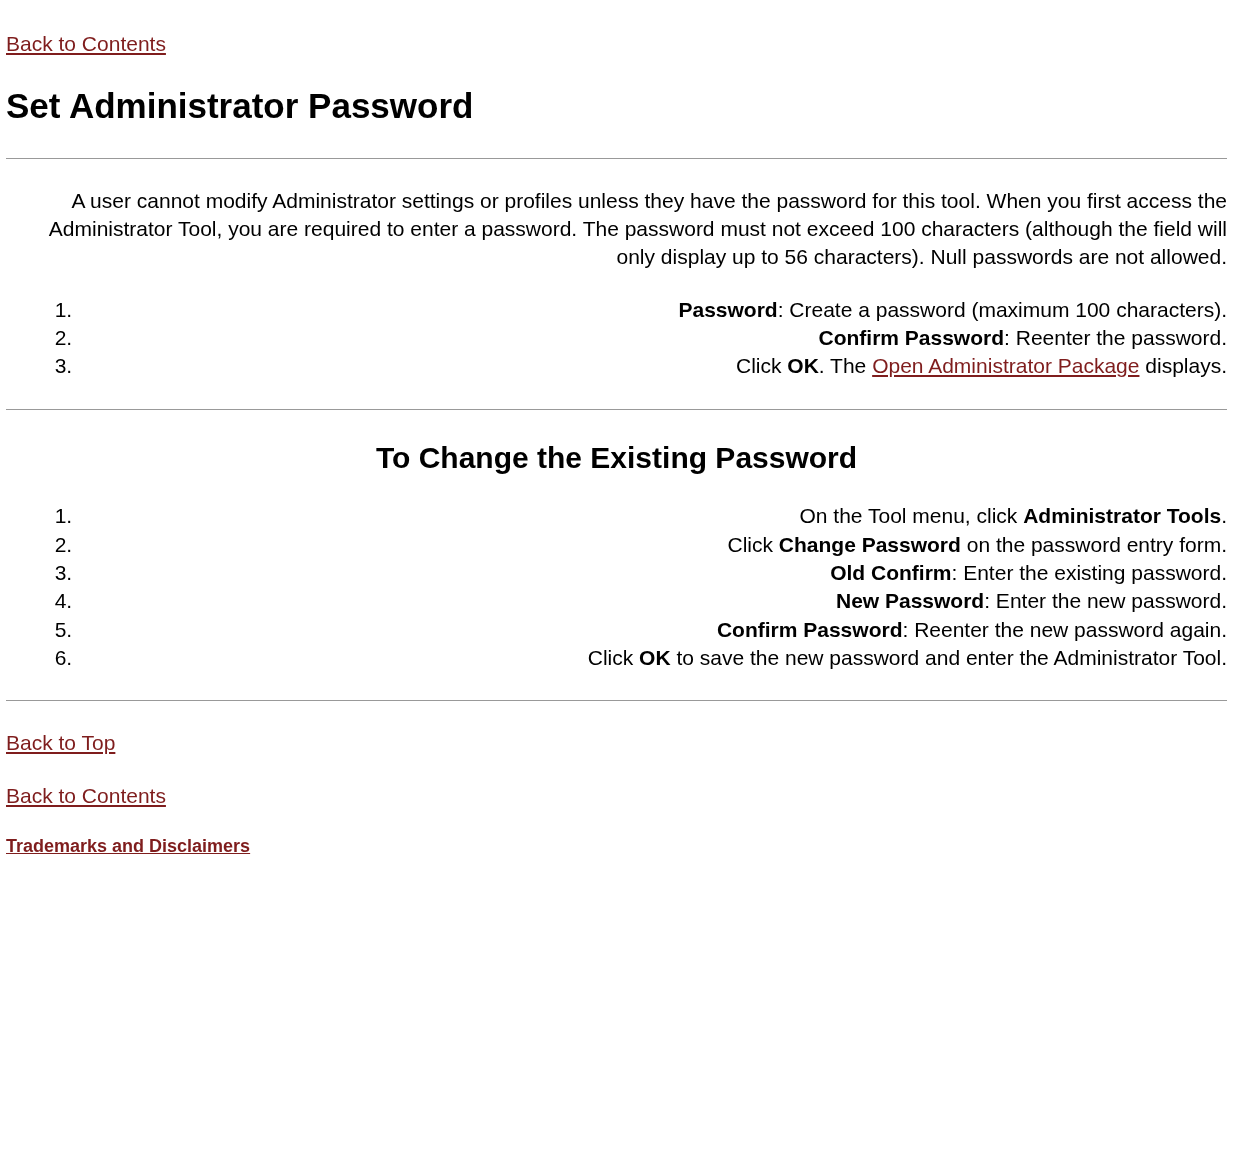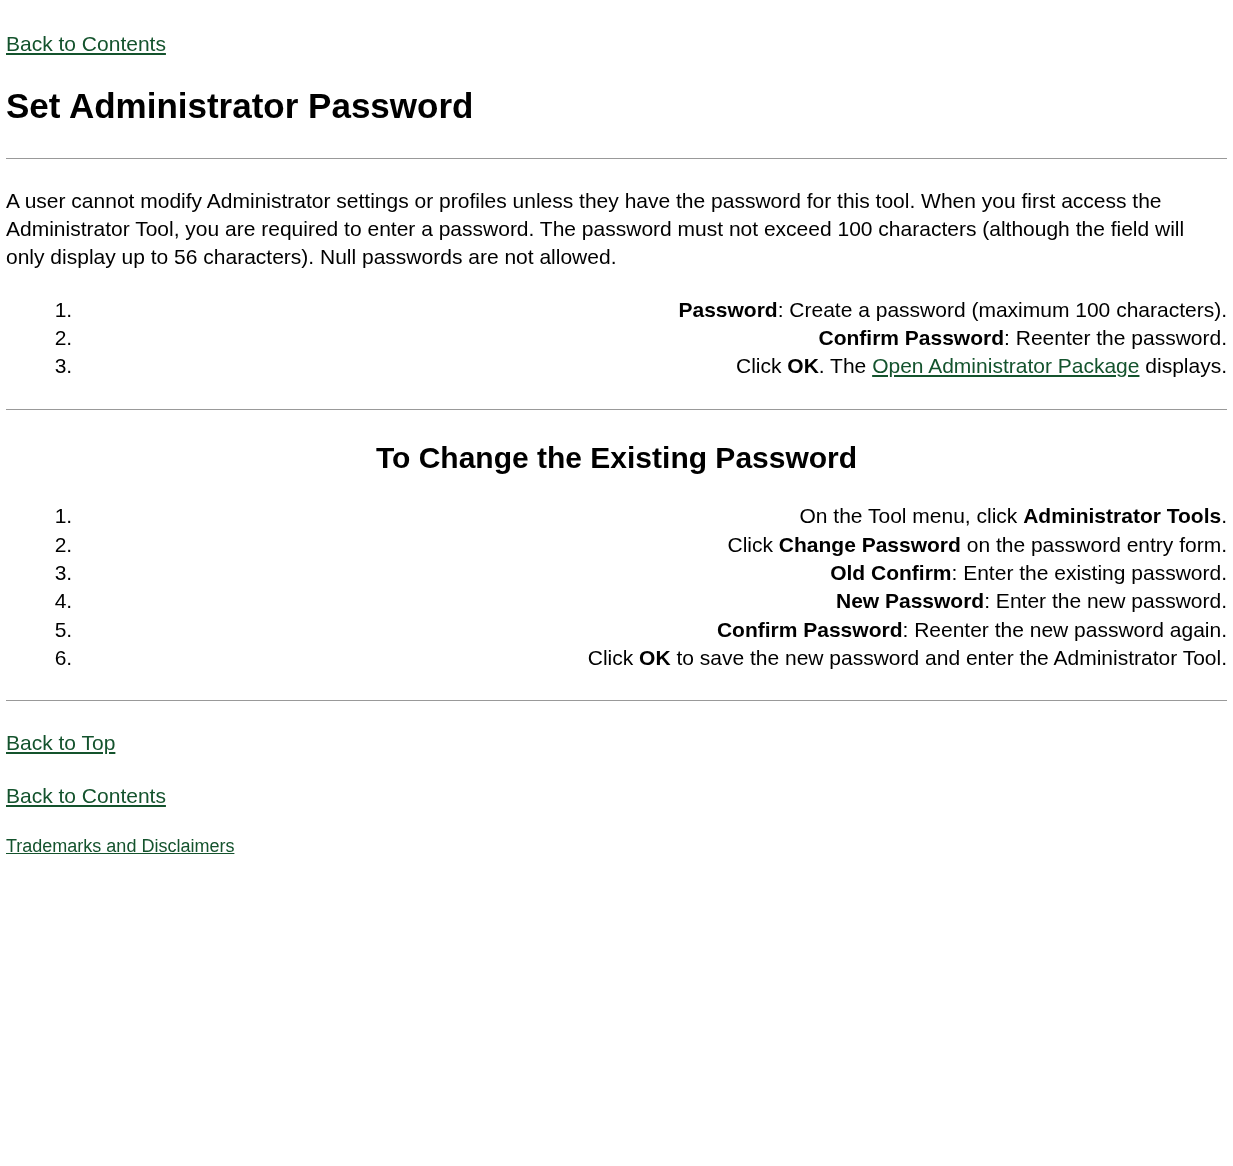--- a/index.html
+++ b/index.html
@@ -4,52 +4,54 @@
   <style>
     body {
       font-family: Verdana, Geneva, sans-serif;
       font-size: 21px;
       margin: 0;
       padding: 6px;
       color: #000;
       line-height: 1.35;
     }
     a {
-      color: #14532d;
+      color: #7f1d1d;
       text-decoration: underline;
     }
     h1 {
       font-size: 35px;
       font-weight: bold;
       margin: 20px 0 28px 0;
     }
     h2 {
       font-size: 30px;
       font-weight: bold;
       margin: 28px 0 24px 0;
       text-align: center;
     }
     hr {
       border: none;
       border-top: 1px solid #999;
       margin: 28px 0;
     }
     p {
       margin: 16px 0 24px 0;
+      text-align: right;
     }
     ol {
       margin: 0 0 24px 0;
       padding-left: 72px;
     }
     ol li {
       padding-left: 4px;
       text-align: right;
     }
     .smaller {
       font-size: 18px;
+      font-weight: bold;
     }
     .link-block {
       margin: 24px 0;
     }
   </style>
 </head>
 <body>
 
 <div class="link-block">
   <a href="#">Back to Contents</a>

